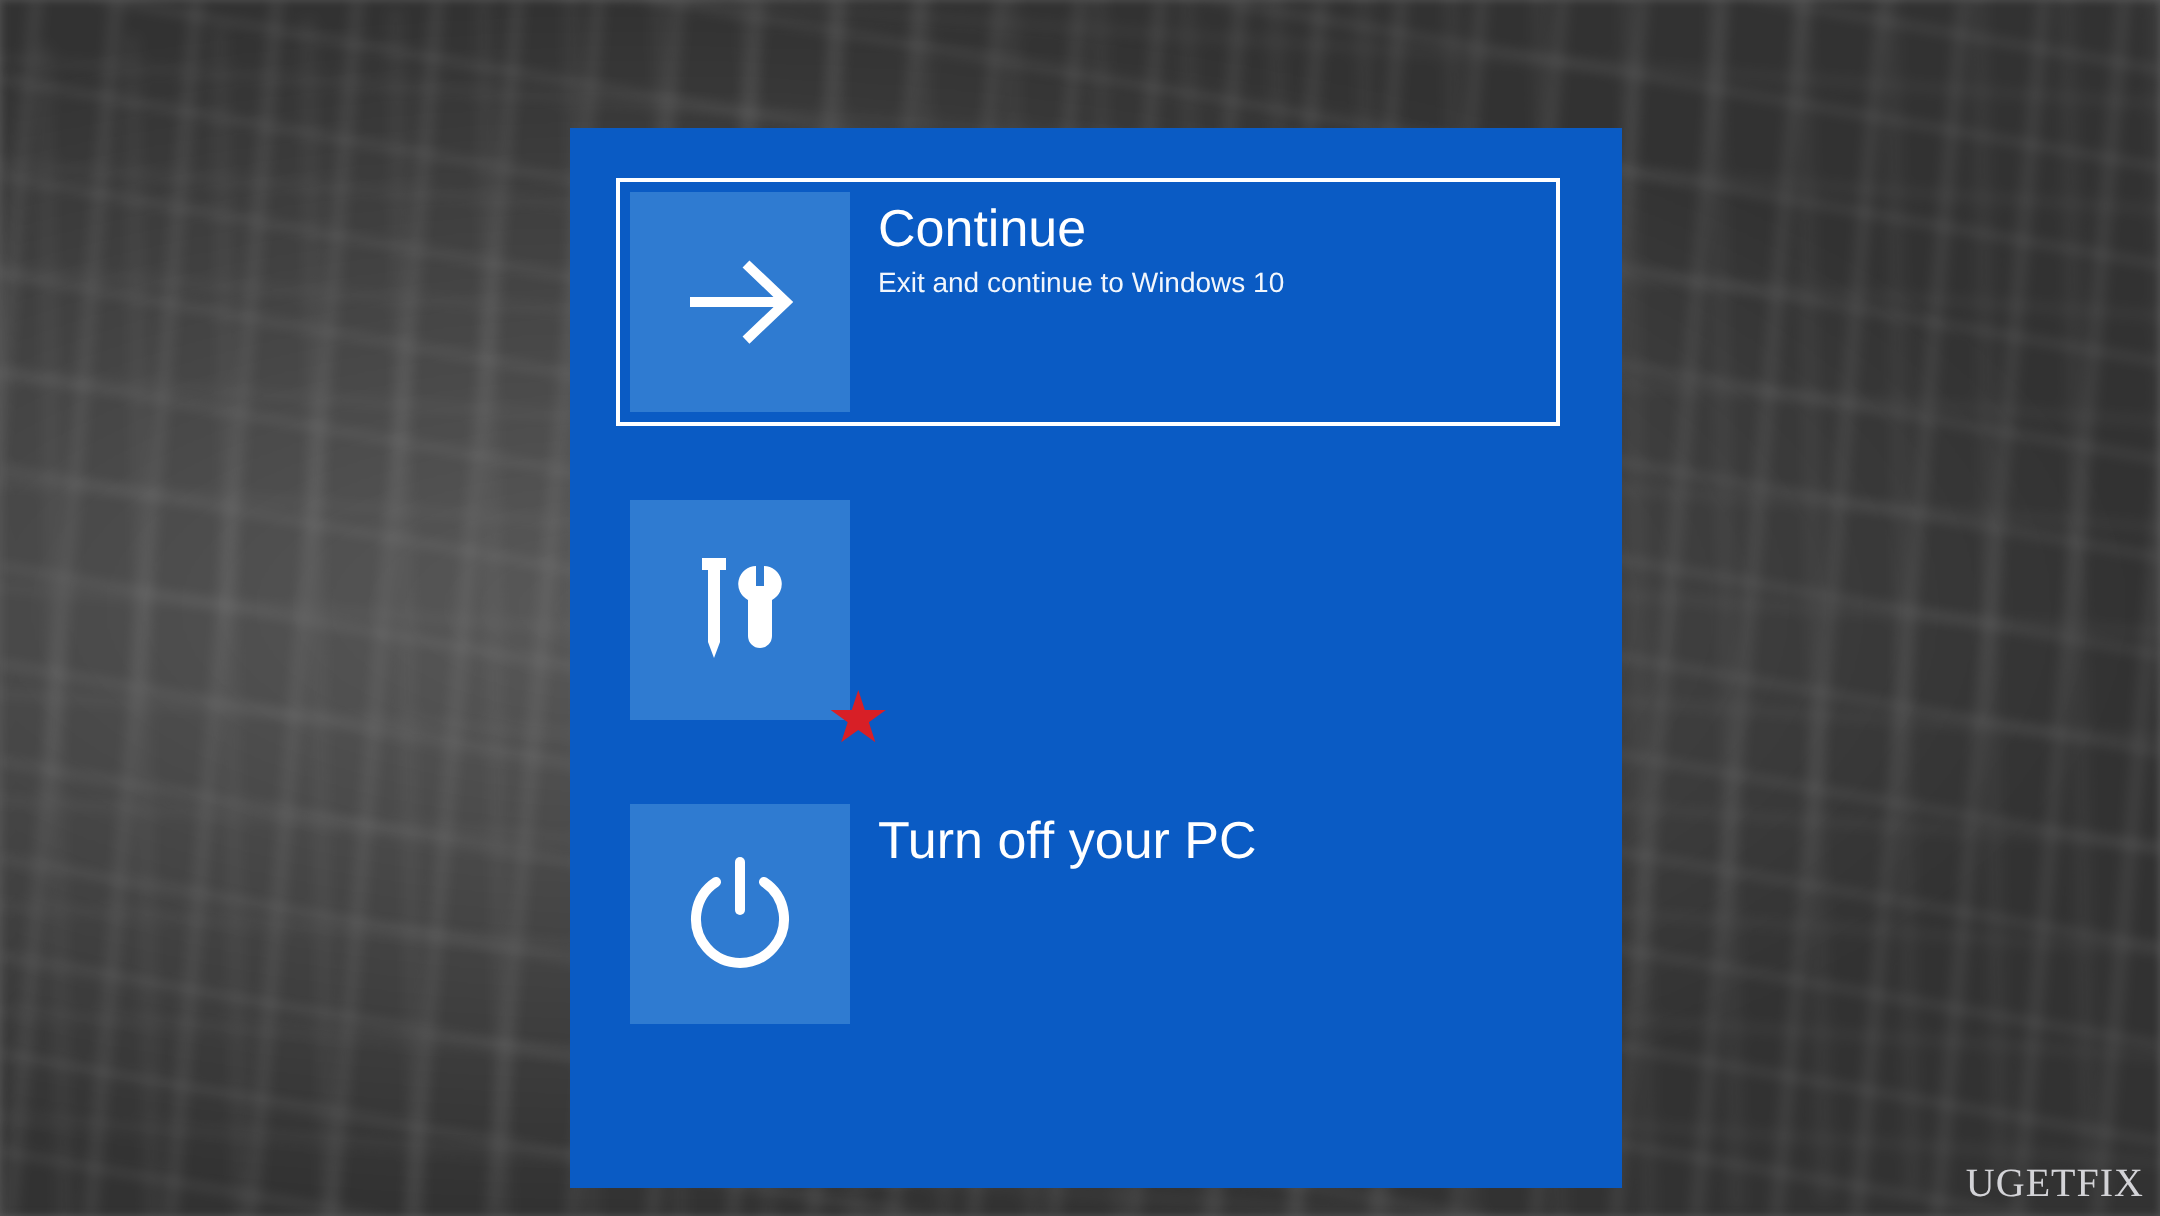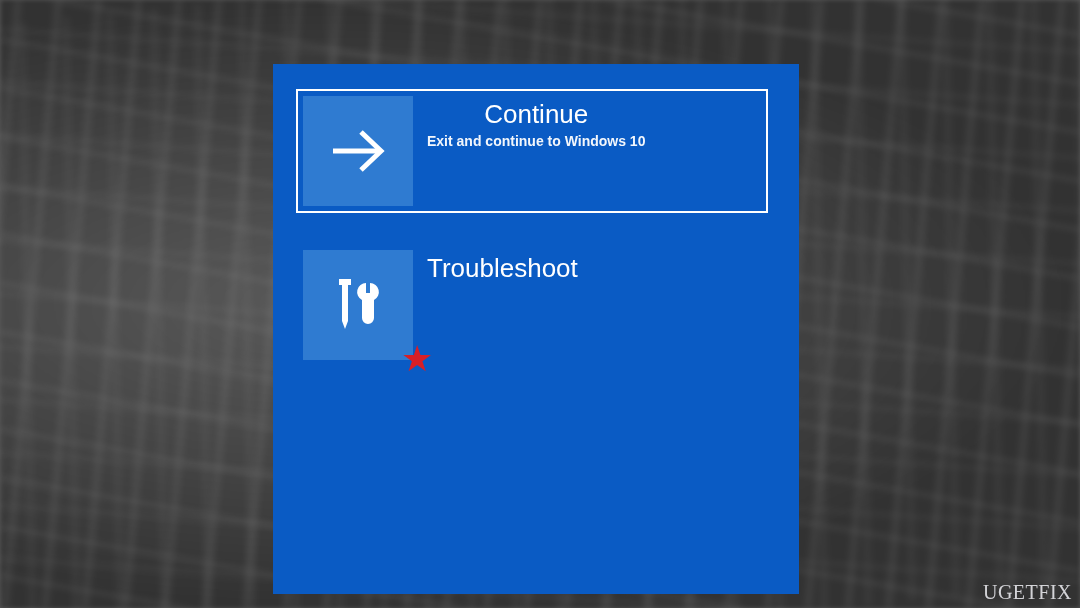--- a/index.html
+++ b/index.html
@@ -38,27 +38,26 @@
         repeating-linear-gradient(95deg, transparent 0px, transparent 14px, rgba(220,220,220,0.18) 14px, rgba(220,220,220,0.18) 22px, transparent 22px, transparent 40px);
       filter: blur(3px);
     }
     .bg-dots::after {
       transform: rotate(-6deg) scale(1.1);
       opacity: 0.6;
     }
 
     .winre-panel {
       position: absolute;
-      left: 273px;
+      left: 285px;
       top: 64px;
       width: 526px;
       height: 530px;
       background: #0a5bc4;
       overflow: hidden;
-      text-align: center;
     }
 
     .option-row {
       position: absolute;
       left: 30px;
       display: flex;
       align-items: flex-start;
       gap: 14px;
       cursor: pointer;
     }
@@ -90,21 +89,21 @@
       color: #fff;
     }
     .opt-title {
       font-size: 26px;
       font-weight: 300;
       line-height: 1.1;
       margin-bottom: 4px;
     }
     .opt-desc {
       font-size: 14px;
-      font-weight: 700;
+      font-weight: 400;
       opacity: 0.95;
       max-width: 300px;
     }
 
     .star-marker {
       position: absolute;
       left: 128px;
       top: 274px;
       color: #d81f26;
       font-size: 36px;
@@ -165,24 +164,39 @@
             <rect x="20" y="14" width="6" height="28"></rect>
             <polygon points="20,42 26,42 26,52 23,60 20,52"></polygon>
             <rect x="17" y="10" width="12" height="6"></rect>
 
             <path d="M44 14 a9 9 0 0 0 -4 17 l0 18 a6 6 0 0 0 12 0 l0 -18 a9 9 0 0 0 -4 -17 l0 10 l-4 0 z"></path>
           </g>
         </svg>
       </span>
     </div>
     <div class="text-block">
-      <div class="opt-title">Troubleshoot</div>
     </div>
   </div>
 
+  <div class="option-row option-2">
+    <div class="tile">
+      <span>
+        <svg width="68" height="68" viewBox="0 0 68 68">
+          <g stroke="#ffffff" stroke-width="5" fill="none" stroke-linecap="round">
+            <path d="M 22 18 A 22 22 0 1 0 46 18"></path>
+            <line x1="34" y1="8" x2="34" y2="32"></line>
+          </g>
+        </svg>
+      </span>
+    </div>
+    <div class="text-block">
+      <div class="opt-title">Turn off your PC</div>
+      <div class="opt-desc"></div>
+    </div>
+  </div>
 
   <div class="star-marker">★</div>
 
 </div>
 
 <div class="watermark">
   <span>U</span><span class="g">G</span><span>ET</span><span class="fix">FIX</span>
 </div>
 
 </body></html>

